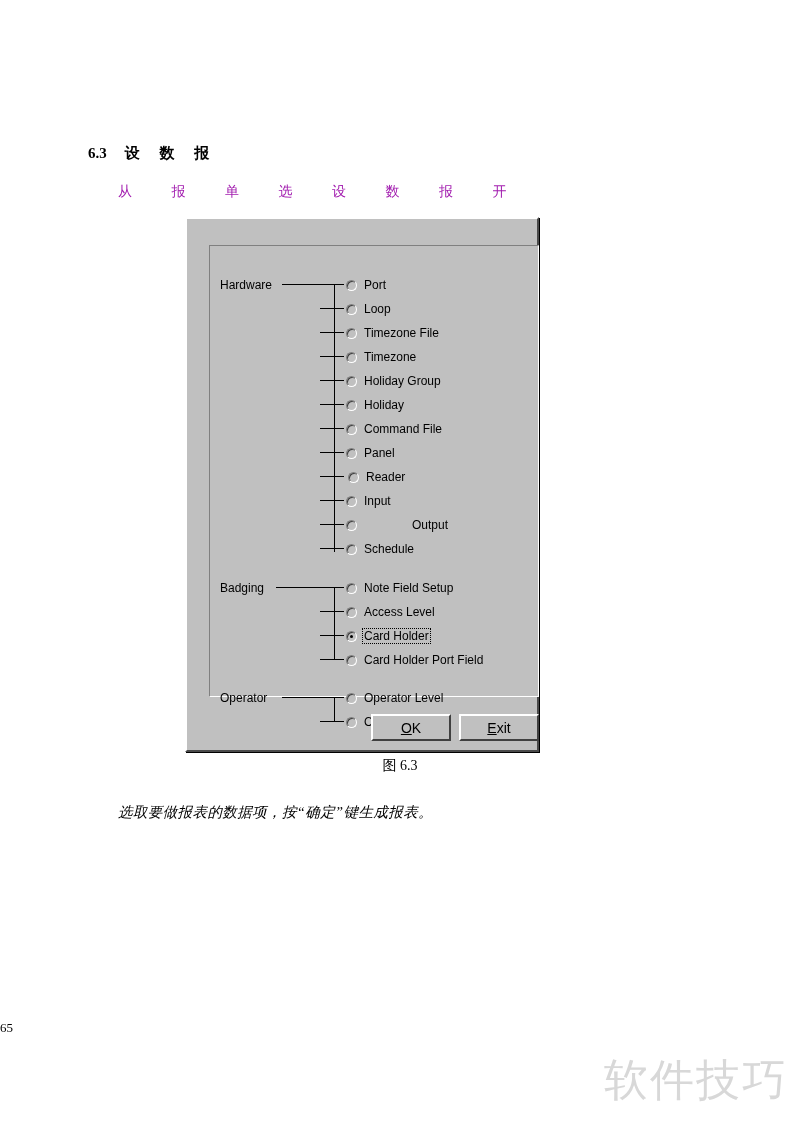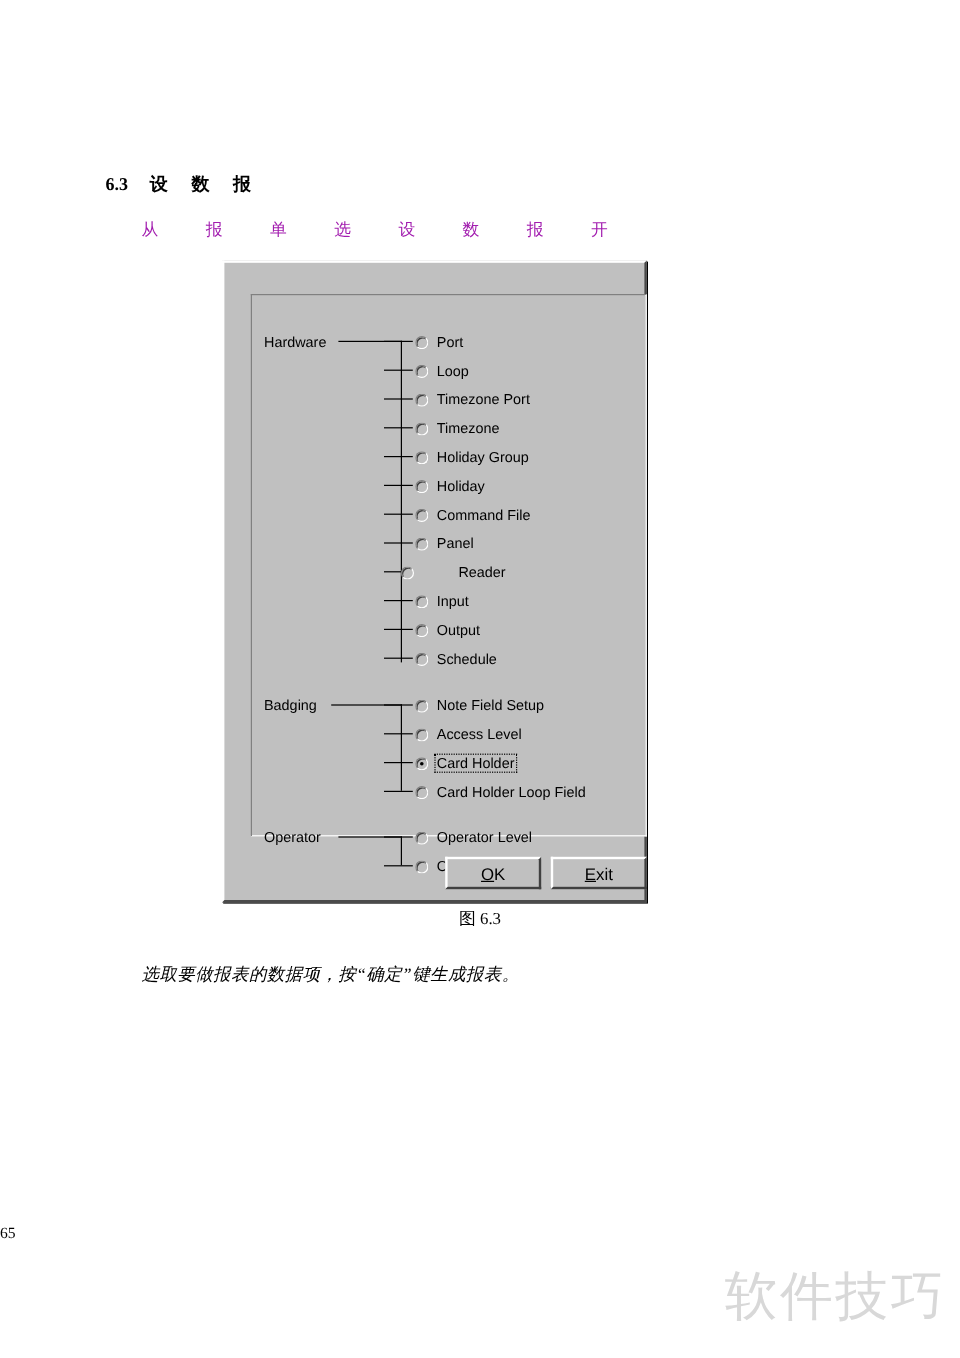--- a/index.html
+++ b/index.html
@@ -286,21 +286,21 @@
     <div class="radio-row" style="left:136px; top:32px;">
       <span class="radio"></span>
       <span class="radio-label">Port</span>
     </div>
     <div class="radio-row" style="left:136px; top:56px;">
       <span class="radio"></span>
       <span class="radio-label">Loop</span>
     </div>
     <div class="radio-row" style="left:136px; top:80px;">
       <span class="radio"></span>
-      <span class="radio-label">Timezone Port</span>
+      <span class="radio-label">Timezone File</span>
     </div>
     <div class="radio-row" style="left:136px; top:104px;">
       <span class="radio"></span>
       <span class="radio-label">Timezone</span>
     </div>
     <div class="radio-row" style="left:136px; top:128px;">
       <span class="radio"></span>
       <span class="radio-label">Holiday Group</span>
     </div>
     <div class="radio-row" style="left:136px; top:152px;">
@@ -308,29 +308,29 @@
       <span class="radio-label">Holiday</span>
     </div>
     <div class="radio-row" style="left:136px; top:176px;">
       <span class="radio"></span>
       <span class="radio-label">Command File</span>
     </div>
     <div class="radio-row" style="left:136px; top:200px;">
       <span class="radio"></span>
       <span class="radio-label">Panel</span>
     </div>
-    <div class="radio-row" style="left:124px; top:224px;gap:30px;">
+    <div class="radio-row" style="left:138px; top:224px;">
       <span class="radio"></span>
       <span class="radio-label">Reader</span>
     </div>
     <div class="radio-row" style="left:136px; top:248px;">
       <span class="radio"></span>
       <span class="radio-label">Input</span>
     </div>
-    <div class="radio-row" style="left:136px; top:272px;">
+    <div class="radio-row" style="left:136px; top:272px;gap:48px;">
       <span class="radio"></span>
       <span class="radio-label">Output</span>
     </div>
     <div class="radio-row" style="left:136px; top:296px;">
       <span class="radio"></span>
       <span class="radio-label">Schedule</span>
     </div>
 
     <div class="group-label" style="left:10px; top:335px;">Badging</div>
     <div class="hline" style="left:66px; top:341px; width:59px;"></div>
@@ -347,21 +347,21 @@
     <div class="radio-row" style="left:136px; top:359px;">
       <span class="radio"></span>
       <span class="radio-label">Access Level</span>
     </div>
     <div class="radio-row" style="left:136px; top:383px;">
       <span class="radio checked"></span>
       <span class="radio-label focused">Card Holder</span>
     </div>
     <div class="radio-row" style="left:136px; top:407px;">
       <span class="radio"></span>
-      <span class="radio-label">Card Holder Loop Field</span>
+      <span class="radio-label">Card Holder Port Field</span>
     </div>
 
     <div class="group-label" style="left:10px; top:445px;">Operator</div>
     <div class="hline" style="left:72px; top:451px; width:53px;"></div>
     <div class="vline" style="left:124px; top:451px; height:24px;"></div>
     <div class="hline" style="left:110px; top:451px; width:24px;"></div>
     <div class="hline" style="left:110px; top:475px; width:24px;"></div>
 
     <div class="radio-row" style="left:136px; top:445px;">
       <span class="radio"></span>

